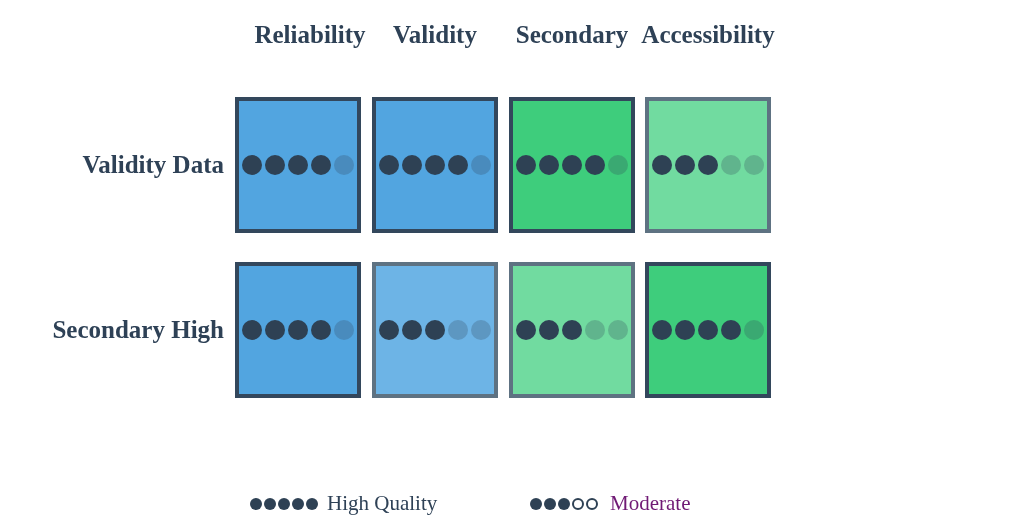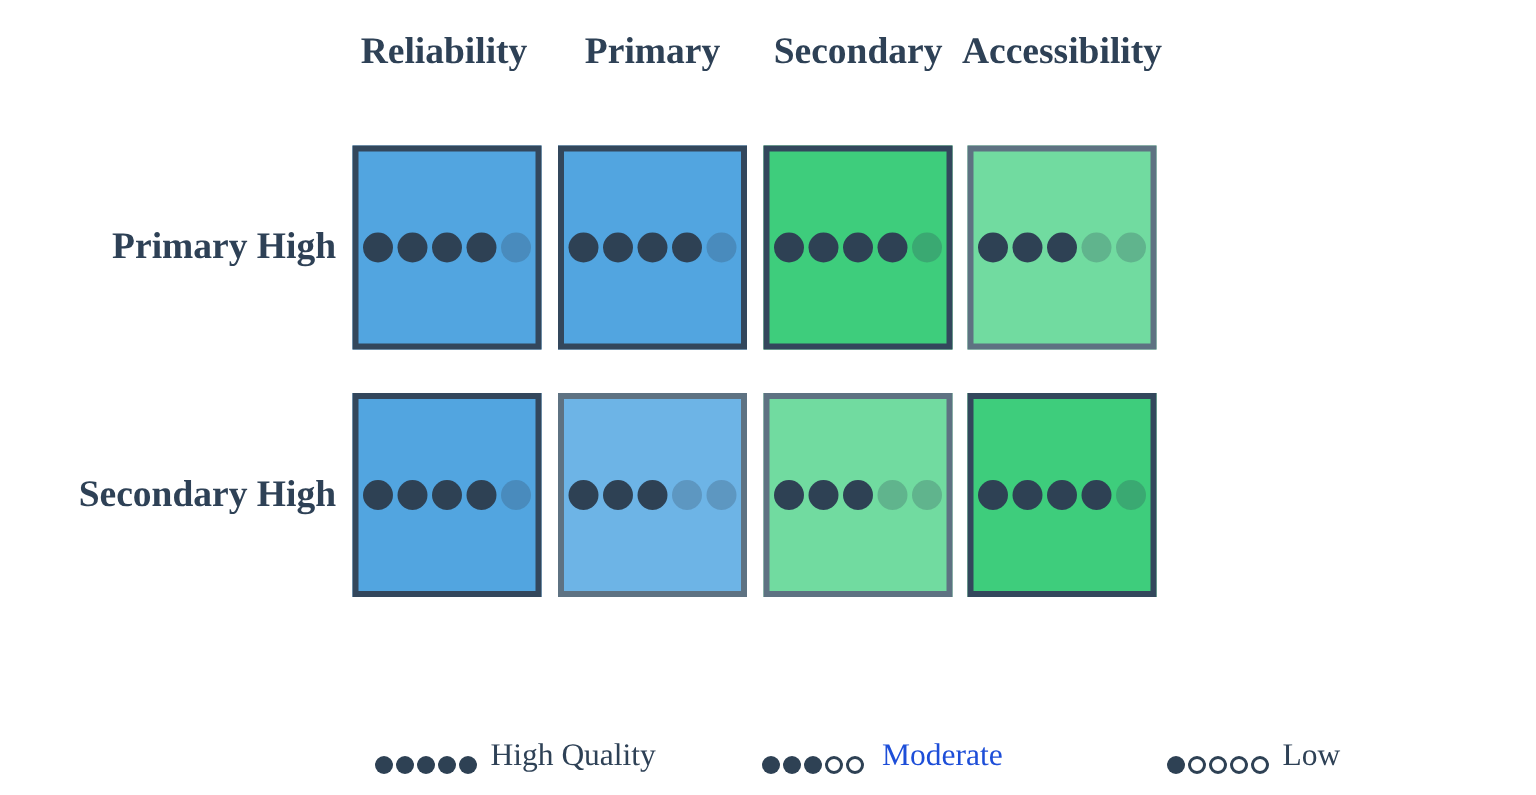--- a/index.html
+++ b/index.html
@@ -41,40 +41,40 @@
   .dot {
     width: 20px; height: 20px;
     border-radius: 50%;
   }
   .dot.empty { opacity: 0.25; }
   .legend { position: absolute; left: 0; top: 0; width: 100%; height: 100%; pointer-events: none; }
   .legend-item {
     position: absolute;
     top: 491px;
     display: flex;
-    align-items: flex-end;
+    align-items: center;
     gap: 9px;
     font-size: 21px;
     white-space: nowrap;
   }
   .legend-dots { display: flex; gap: 2px; align-items: center; }
   .ldot { width: 12px; height: 12px; border-radius: 50%; box-sizing: border-box; }
 </style>
 </head>
 <body>
 
 <div class="figure">
   <div id="col-headers">
-      <div class="col-header" style="left: 296px; color: rgb(46, 65, 86); text-align: right;">Reliability</div>
-      <div class="col-header" style="left: 435px; color: rgb(46, 65, 86);">Primary</div>
+      <div class="col-header" style="left: 310px; color: rgb(46, 65, 86); text-align: right;">Reliability</div>
+      <div class="col-header" style="left: 435px; color: rgb(46, 65, 86);">Validity</div>
       <div class="col-header" style="left: 572px; color: rgb(46, 65, 86);">Secondary</div>
       <div class="col-header" style="left: 708px; color: rgb(46, 65, 86);">Accessibility</div>
     </div>
   <div id="row-labels">
-      <div class="row-label" style="top: 165px; color: rgb(46, 65, 86);">Primary High</div>
+      <div class="row-label" style="top: 165px; color: rgb(46, 65, 86);">Validity Data</div>
       <div class="row-label" style="top: 330px; color: rgb(46, 65, 86);">Secondary High</div>
     </div>
   <div id="cells">
       <div class="cell" style="left: 235px; top: 97px; width: 126px; height: 136px; background: rgb(82, 165, 224); border-color: rgb(51, 71, 92);">
         <div class="dots">
           <span class="dot" style="background: rgb(46, 65, 84);"></span>
           <span class="dot" style="background: rgb(46, 65, 84);"></span>
           <span class="dot" style="background: rgb(46, 65, 84);"></span>
           <span class="dot" style="background: rgb(46, 65, 84);"></span>
           <span class="dot empty" style="background: rgb(46, 65, 84);"></span>
@@ -148,34 +148,24 @@
       <div class="legend-item" style="left: 250px; color: rgb(46, 65, 86);">
         <span class="legend-dots">
           <span class="ldot" style="background: rgb(46, 65, 84);"></span>
           <span class="ldot" style="background: rgb(46, 65, 84);"></span>
           <span class="ldot" style="background: rgb(46, 65, 84);"></span>
           <span class="ldot" style="background: rgb(46, 65, 84);"></span>
           <span class="ldot" style="background: rgb(46, 65, 84);"></span>
         </span>
         <span>High Quality</span>
       </div>
-      <div class="legend-item" style="left: 508px; color: #1d4ed8; gap: 12px;">
+      <div class="legend-item" style="left: 530px; color: #701a75; gap: 12px;">
         <span class="legend-dots">
           <span class="ldot" style="background: rgb(46, 65, 84);"></span>
           <span class="ldot" style="background: rgb(46, 65, 84);"></span>
           <span class="ldot" style="background: rgb(46, 65, 84);"></span>
           <span class="ldot" style="border: 2px solid rgb(46, 65, 84); background: transparent;"></span>
           <span class="ldot" style="border: 2px solid rgb(46, 65, 84); background: transparent;"></span>
         </span>
         <span>Moderate</span>
       </div>
-      <div class="legend-item" style="left: 778px; color: rgb(46, 65, 86);">
-        <span class="legend-dots">
-          <span class="ldot" style="background: rgb(46, 65, 84);"></span>
-          <span class="ldot" style="border: 2px solid rgb(46, 65, 84); background: transparent;"></span>
-          <span class="ldot" style="border: 2px solid rgb(46, 65, 84); background: transparent;"></span>
-          <span class="ldot" style="border: 2px solid rgb(46, 65, 84); background: transparent;"></span>
-          <span class="ldot" style="border: 2px solid rgb(46, 65, 84); background: transparent;"></span>
-        </span>
-        <span>Low</span>
-      </div>
     </div>
 </div>
 
 </body></html>

